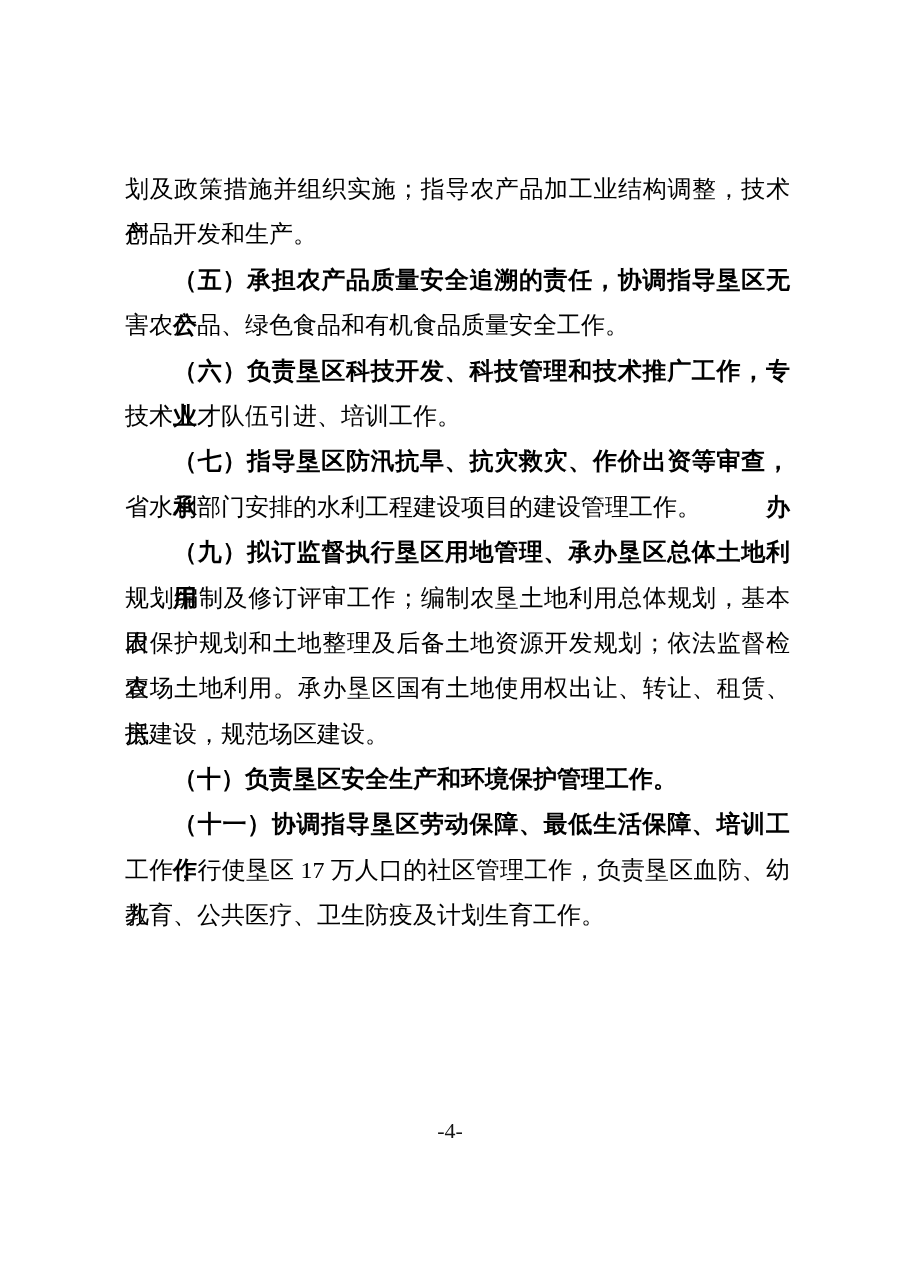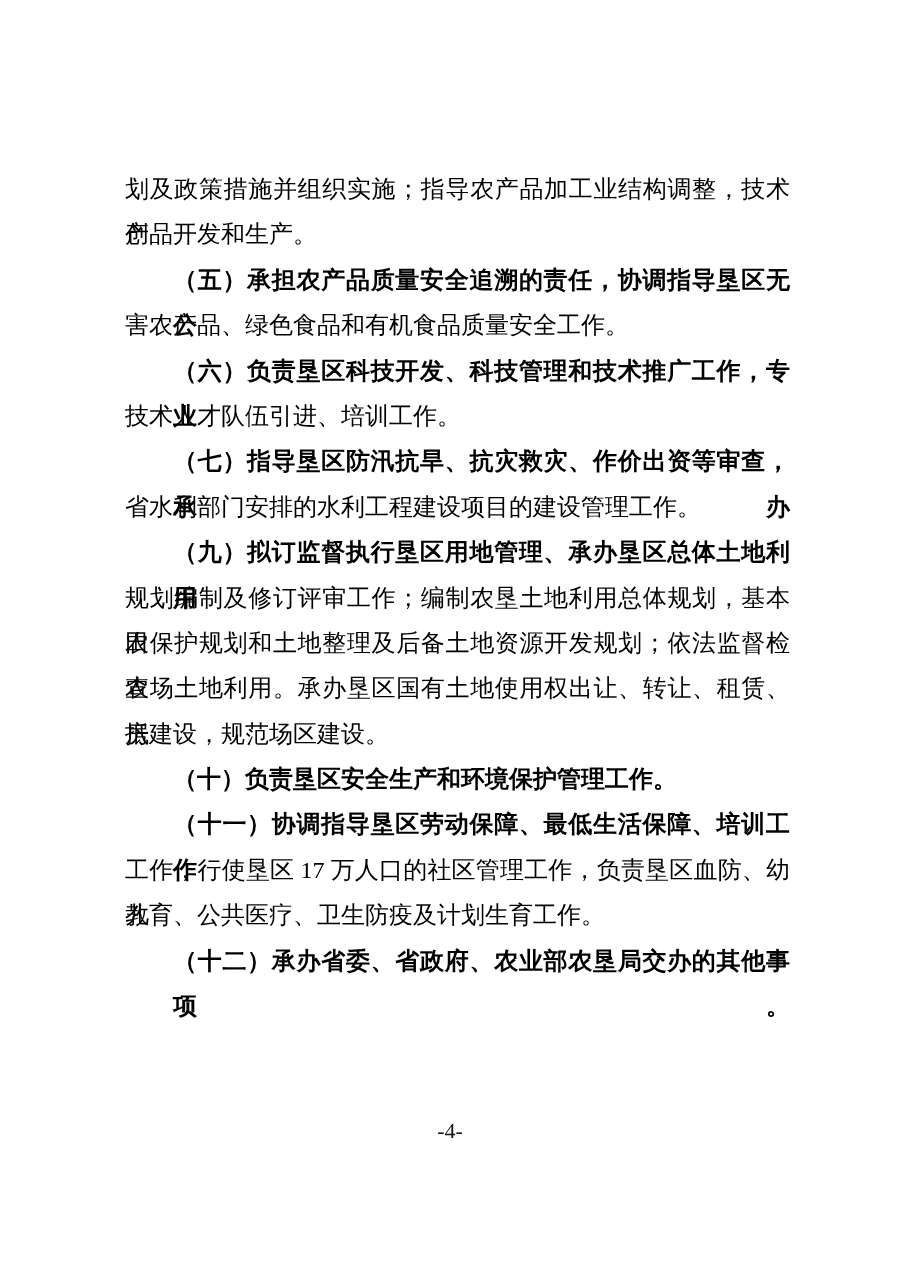--- a/index.html
+++ b/index.html
@@ -68,16 +68,15 @@
       <div class="line">省水利部门安排的水利工程建设项目的建设管理工作。</div>
       <div class="line justify indent">（九）拟订监督执行垦区用地管理、承办垦区总体土地利用</div>
       <div class="line justify">规划编制及修订评审工作；编制农垦土地利用总体规划，基本农</div>
       <div class="line justify">田保护规划和土地整理及后备土地资源开发规划；依法监督检查</div>
       <div class="line justify">农场土地利用。承办垦区国有土地使用权出让、转让、租赁、抵</div>
       <div class="line">房建设，规范场区建设。</div>
       <div class="line indent">（十）负责垦区安全生产和环境保护管理工作。</div>
       <div class="line justify indent">（十一）协调指导垦区劳动保障、最低生活保障、培训工作</div>
       <div class="line justify">工作，行使垦区 17 万人口的社区管理工作，负责垦区血防、幼儿</div>
       <div class="line">教育、公共医疗、卫生防疫及计划生育工作。</div>
-      <div class="line justify indent">（十二）承办省委、省政府、农业部农垦局交办的其他事项。</div>
     </div>
   <div class="footer">-4-</div>
 </div>
 
 </body></html>

